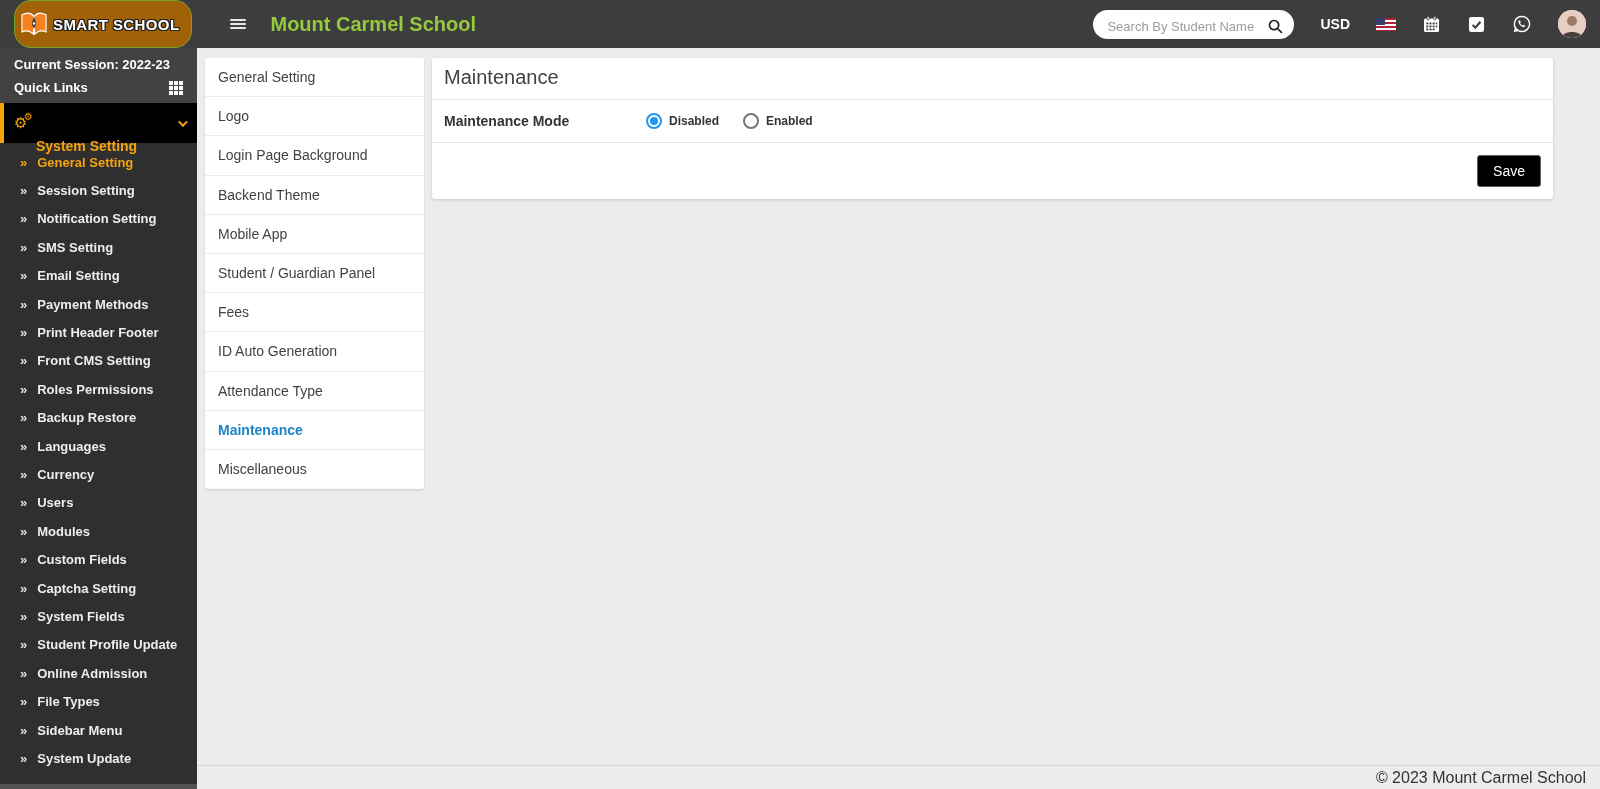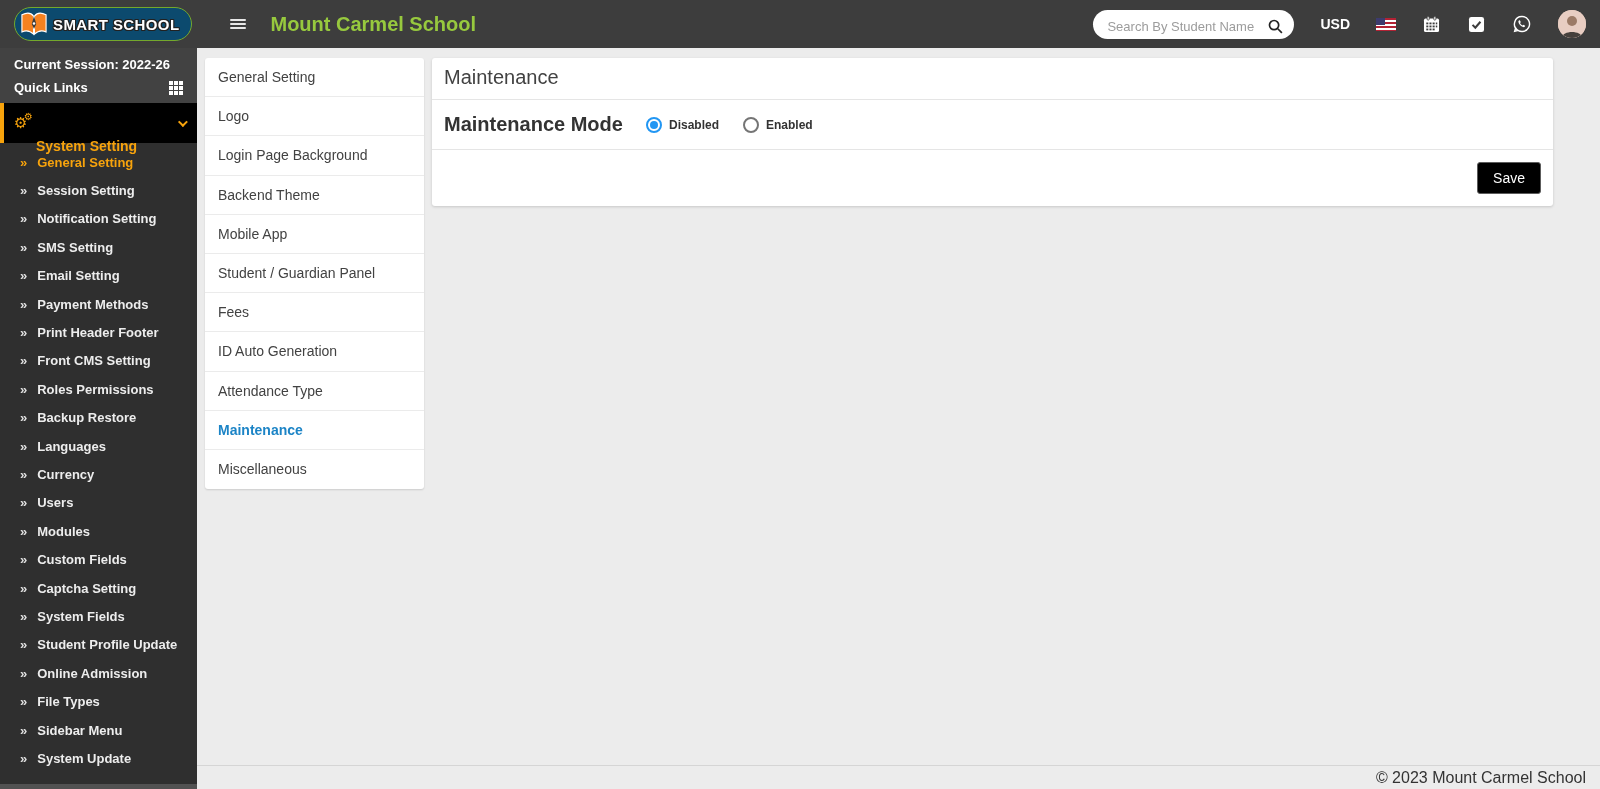--- a/index.html
+++ b/index.html
@@ -11,22 +11,22 @@
     position:relative;
     overflow:hidden;
   }
 
   
   .topbar {
     position:absolute; top:0; left:0; width:1600px; height:48px;
     background:#3d3d3d; display:flex; align-items:center; padding:0 14px;
   }
   .brand {
-    display:flex; align-items:center; background:#0c4a6e;
-    border:1px solid #74a82c; border-radius:17px; height:34px; padding:0 12px 0 4px;
+    display:flex; align-items:center; background:#a16207;
+    border:1px solid #74a82c; border-radius:17px; height:48px; padding:0 12px 0 4px;
   }
   .brand-text {
     color:#fff; font-weight:800; font-size:15px; letter-spacing:.4px; margin-left:4px;
     text-shadow:1px 0 0 #222,-1px 0 0 #222,0 1px 0 #222,0 -1px 0 #222,
                 1px 1px 0 #222,-1px -1px 0 #222,1px -1px 0 #222,-1px 1px 0 #222;
     white-space:nowrap;
   }
   .hamburger { margin-left:38px; width:16px; cursor:pointer; }
   .hamburger span { display:block; height:2px; background:#e8e8e8; margin:2px 0; border-radius:1px; }
   .school-title { margin-left:24px; font-size:20px; font-weight:bold; color:#97c93e; white-space:nowrap; }
@@ -94,21 +94,21 @@
   .tab-panel li:last-child { border-bottom:none; }
   .tab-panel li.active { color:#1c84c6; font-weight:bold; }
 
   
   .card {
     position:absolute; left:432px; top:58px; width:1121px; background:#fff;
     border-radius:3px; box-shadow:0 1px 3px rgba(0,0,0,.16);
   }
   .card-header { padding:8px 12px 10px 12px; font-size:20px; color:#424242; border-bottom:1px solid #e5e5e5; }
   .card-body { padding:13px 12px; display:flex; align-items:center; }
-  .field-label { width:202px; font-size:20px; font-weight:bold; color:#333; }
+  .field-label { width:202px; font-size:14px; font-weight:bold; color:#333; }
   .radio-group { display:flex; align-items:center; gap:24px; }
   .radio-opt { display:flex; align-items:center; cursor:pointer; }
   .radio-circle {
     width:16px; height:16px; border-radius:50%; border:2px solid #757575;
     display:inline-flex; align-items:center; justify-content:center; background:#fff;
   }
   .radio-opt.selected .radio-circle { border-color:#2196f3; }
   .radio-opt.selected .radio-circle i { width:8px; height:8px; border-radius:50%; background:#2196f3; }
   .radio-text { margin-left:7px; font-size:12px; font-weight:bold; color:#333; }
   .card-divider { border-top:1px solid #e5e5e5; }
@@ -208,21 +208,21 @@
         <rect width="28" height="28" fill="#e8cdc2"></rect>
         <circle cx="14" cy="11" r="5" fill="#9c7a66"></circle>
         <path d="M4 28 C4 20 24 20 24 28 Z" fill="#46403c"></path>
       </svg>
     </span>
   </div>
 </header>
 
 <aside class="sidebar">
   <div class="session-block">
-    <div class="session-label">Current Session: 2022-26</div>
+    <div class="session-label">Current Session: 2022-23</div>
     <div class="quicklinks">
       <span class="quicklinks-label">Quick Links</span>
       <span class="grid-icon">
           <i></i>
           <i></i>
           <i></i>
           <i></i>
           <i></i>
           <i></i>
           <i></i>

